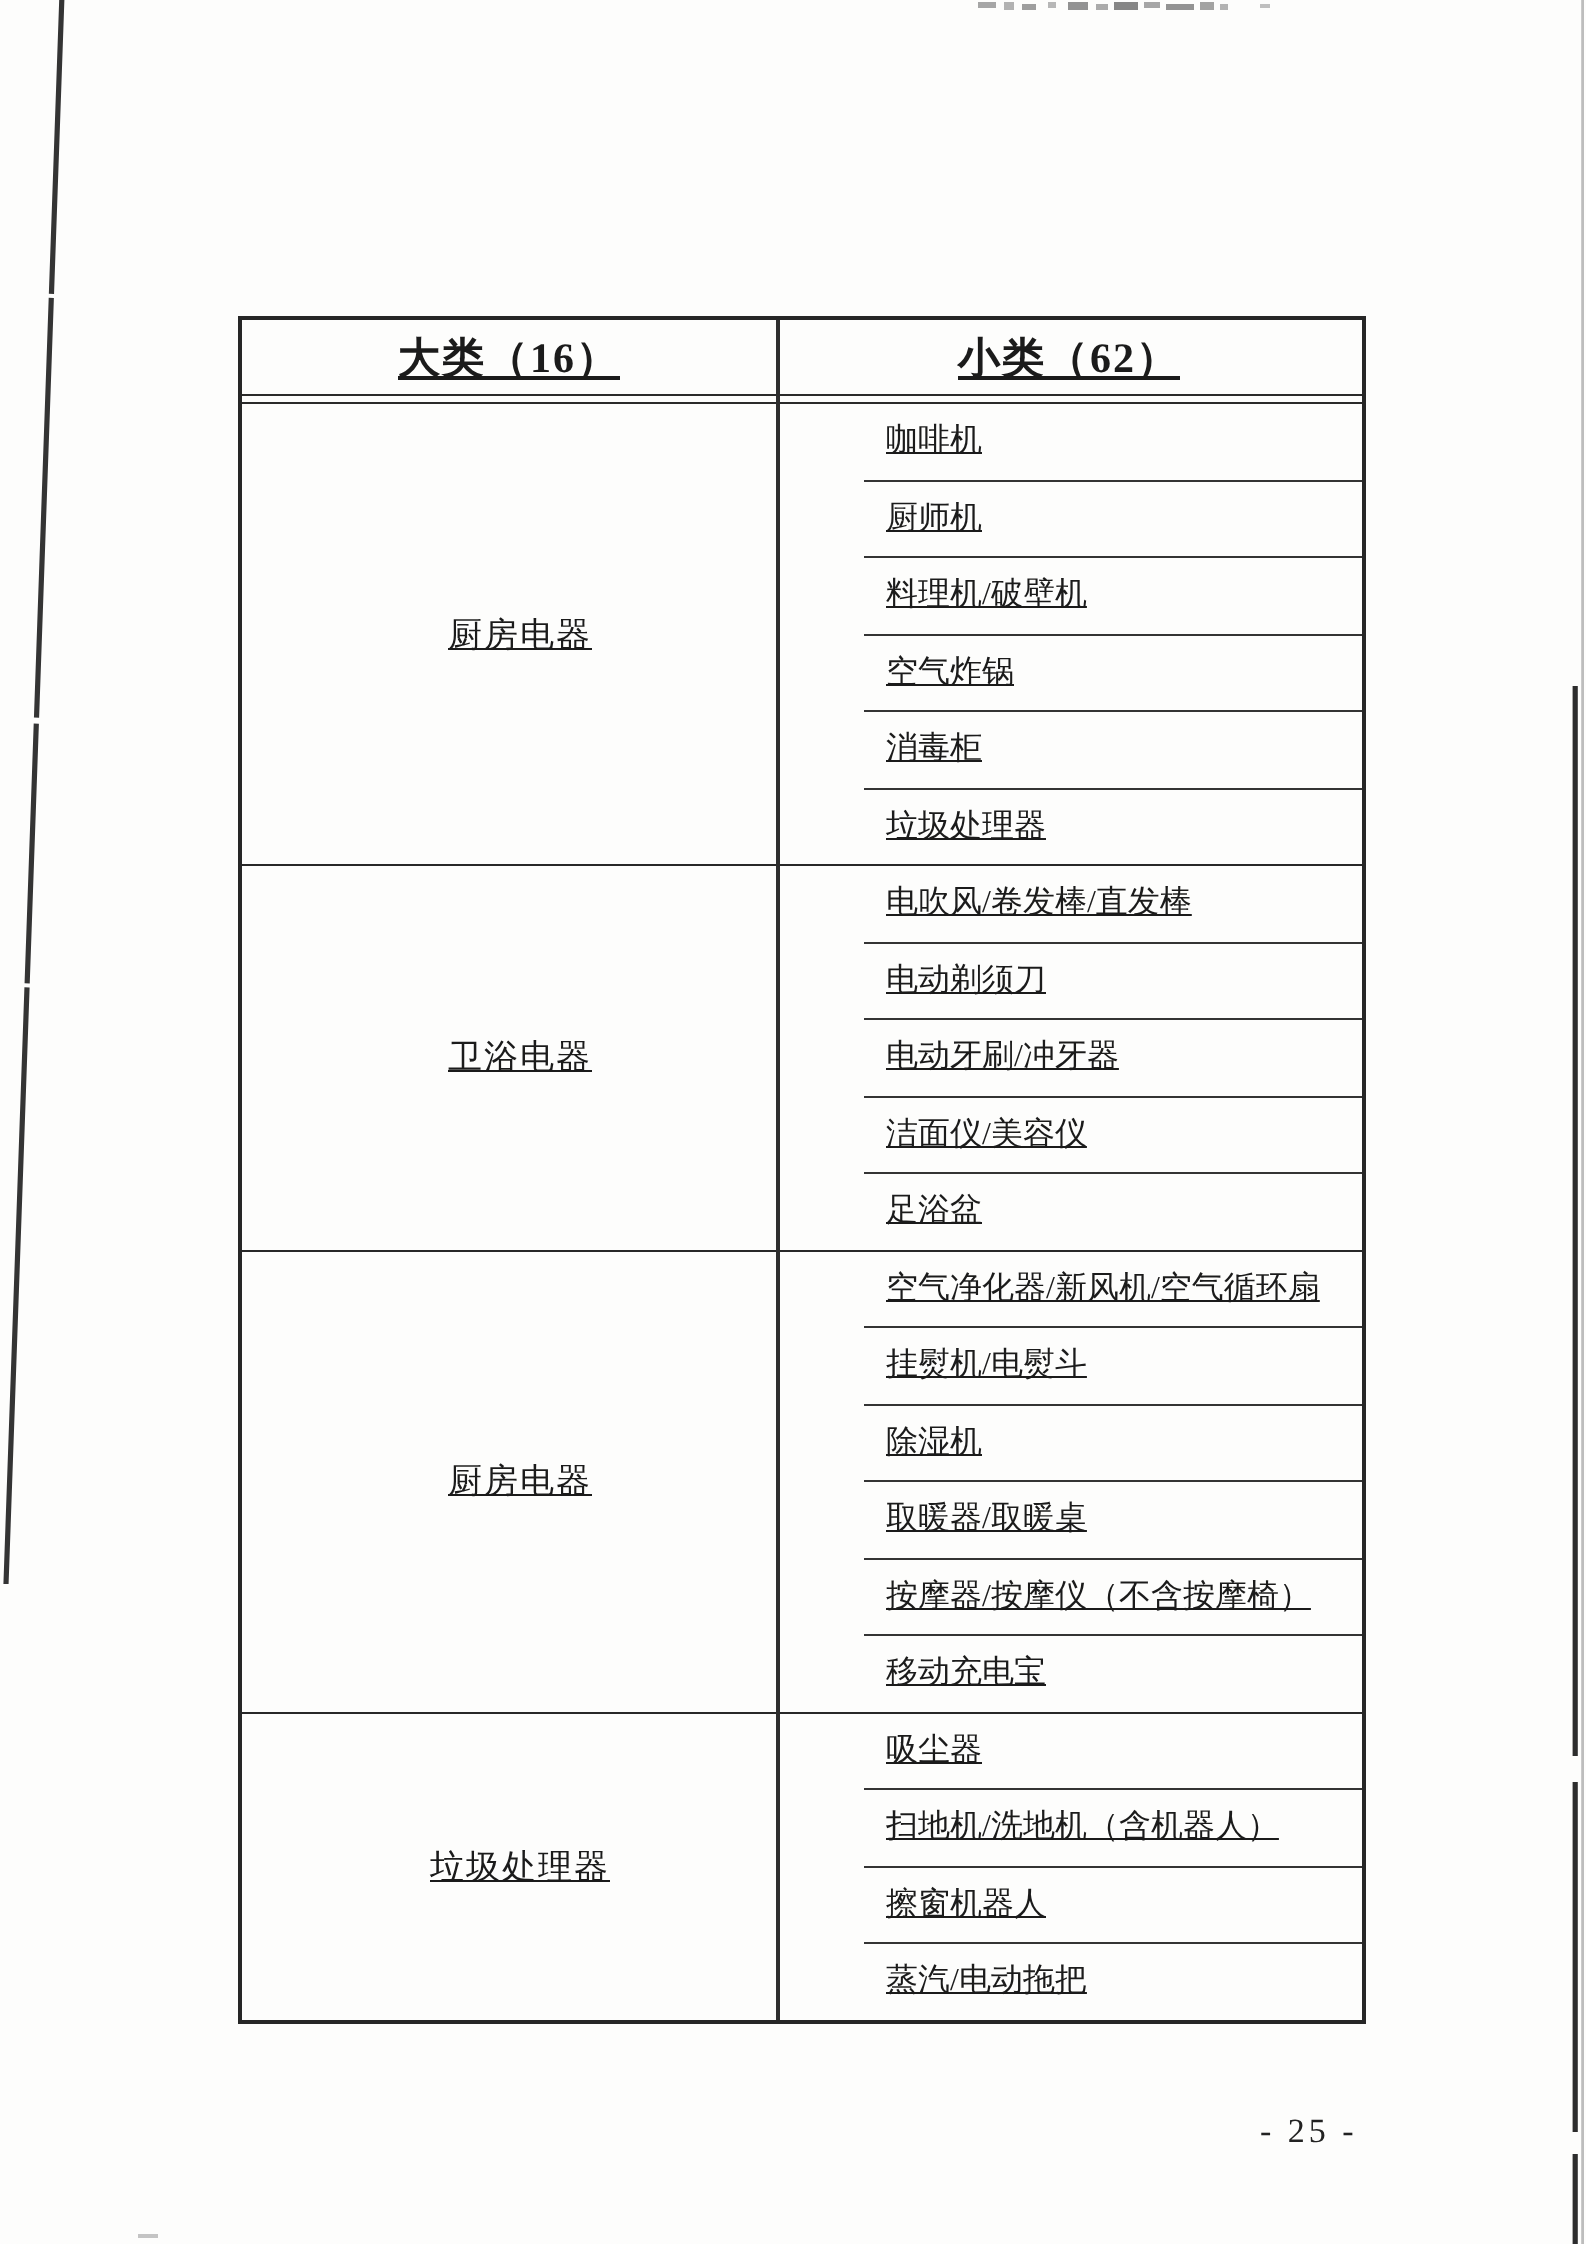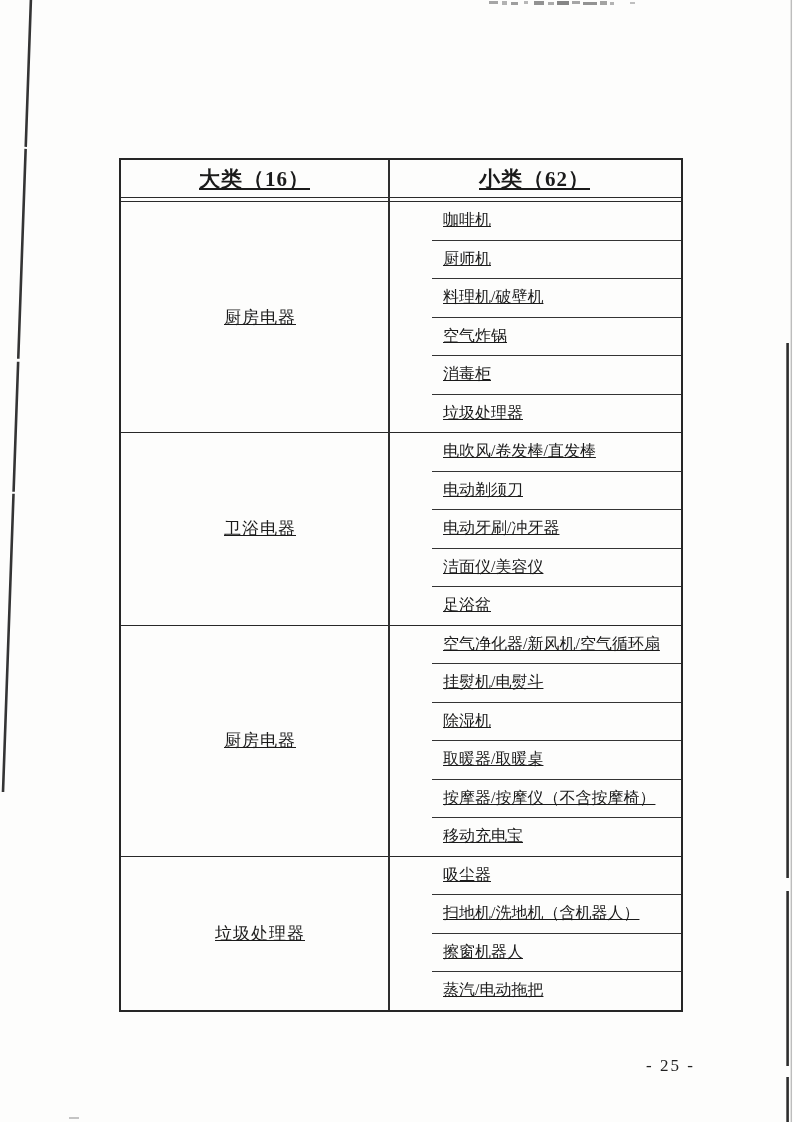--- a/index.html
+++ b/index.html
@@ -39,21 +39,21 @@
   }
   .items{flex:1;display:flex;flex-direction:column;padding-left:33px;}
   .item-cell{
     height:37.5px;display:flex;align-items:center;
     padding-left:11px;font-size:16px;
   }
   .item-cell + .item-cell{border-top:1.4px solid #343434;text-align:right;}
 
   
   .page-number{
-    position:absolute;left:646px;top:1056px;
+    position:absolute;left:630px;top:1056px;
     font-size:17px;letter-spacing:2px;color:#222;
     white-space:pre;
   }
 </style>
 </head>
 <body>
 
 <div class="page">
 
   <svg class="artifacts" viewBox="0 0 793 1122" xmlns="http://www.w3.org/2000/svg">

